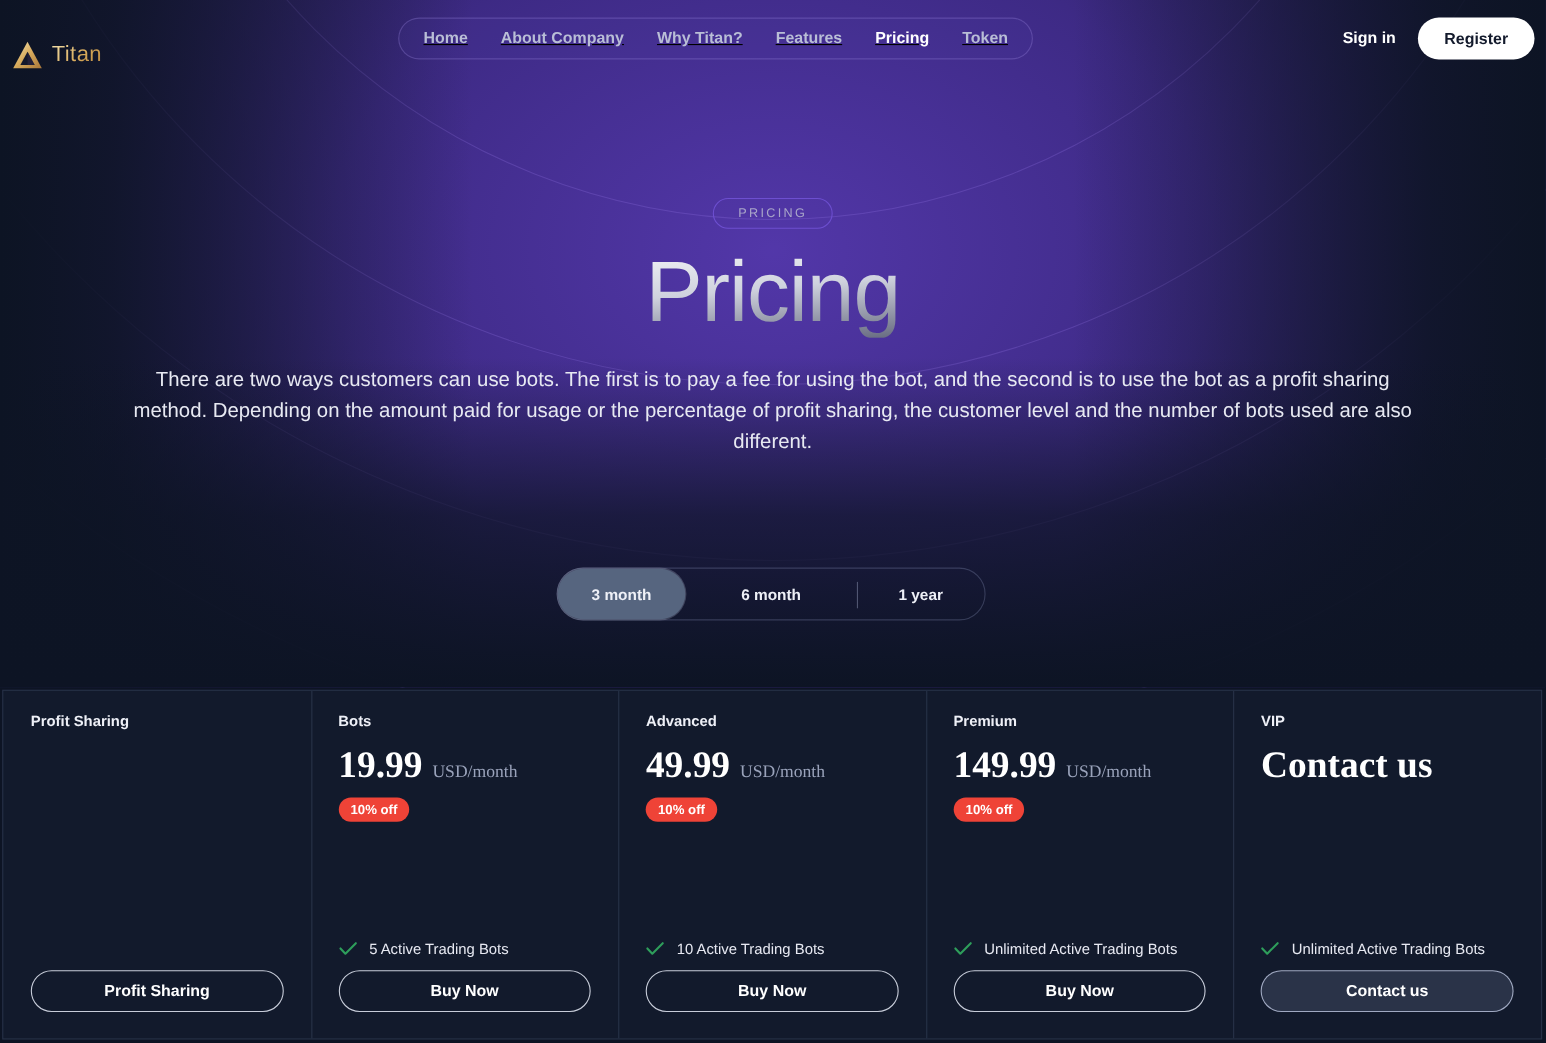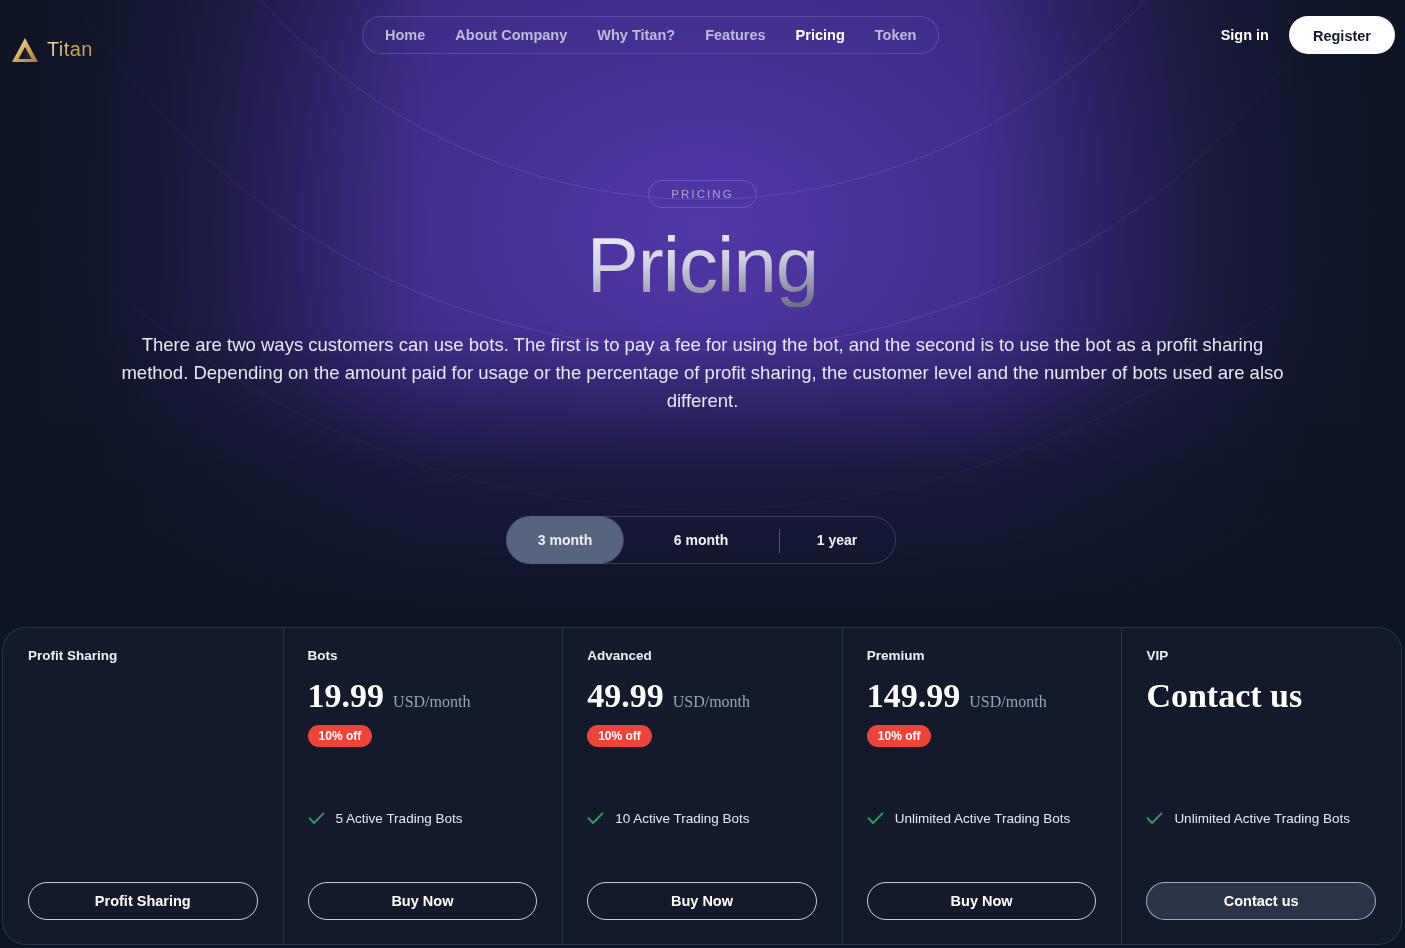--- a/index.html
+++ b/index.html
@@ -61,20 +61,21 @@
     -webkit-background-clip:text; background-clip:text; color:transparent;
   }
 
   nav.nav-pill {
     position:absolute; left:362px; top:16px;
     height:38px; display:flex; align-items:center;
     padding:0 22px; gap:30px;
     border:1px solid rgba(160,140,225,0.30);
     border-radius:20px;
     background:rgba(80,62,160,0.13);
+    text-decoration:underline;
   }
   nav.nav-pill a {
     font-size:14.5px; font-weight:bold; color:#b9bed6;
     text-decoration:none; white-space:nowrap;
   }
   nav.nav-pill a.active { color:#ffffff; }
 
   .auth { position:absolute; right:10px; top:16px; display:flex; align-items:center; gap:20px; }
   .signin { font-size:14.5px; font-weight:bold; color:#ffffff; text-decoration:none; }
   .register {
@@ -125,21 +126,21 @@
   .toggle .opt.divided::before {
     content:""; position:absolute; left:0; top:12px;
     width:1px; height:24px; background:rgba(170,180,210,0.40);
   }
 
   
   .pricing-table {
     position:absolute; left:2px; top:627px; z-index:10;
     width:1400px; height:318px;
     border:1px solid rgba(120,135,175,0.22);
-    border-radius:24px;
+    border-radius:0;
     display:flex;
     background:#121a2c;
     overflow:hidden;
   }
   .pcard {
     flex:1; position:relative;
     padding:20px 25px 0 25px;
     display:flex; flex-direction:column;
   }
   .pcard + .pcard::before {
@@ -177,21 +178,20 @@
   .check { width:17px; height:13px; display:block; flex:0 0 auto; }
   .feature-text { font-size:13.5px; color:#e7e9f2; white-space:nowrap; }
 
   .cta {
     margin-bottom:24px; height:38px; width:100%;
     border-radius:19px; cursor:pointer;
     font-family:"Liberation Sans", sans-serif;
     font-size:14.5px; font-weight:bold; color:#ffffff;
     border:1px solid rgba(232,236,248,0.85);
     background:transparent;
-    margin-top:44px;
   }
   .cta.filled { background:#2a3348; border-color:rgba(200,210,235,0.75); }
   .cta.top-gap { margin-top:auto; }
 </style>
 </head>
 <body>
 
 <div id="hero-bg">
   <div class="glow"></div>
   <div class="arc" style="width:1180px;height:1180px;margin-left:-590px;"></div>

